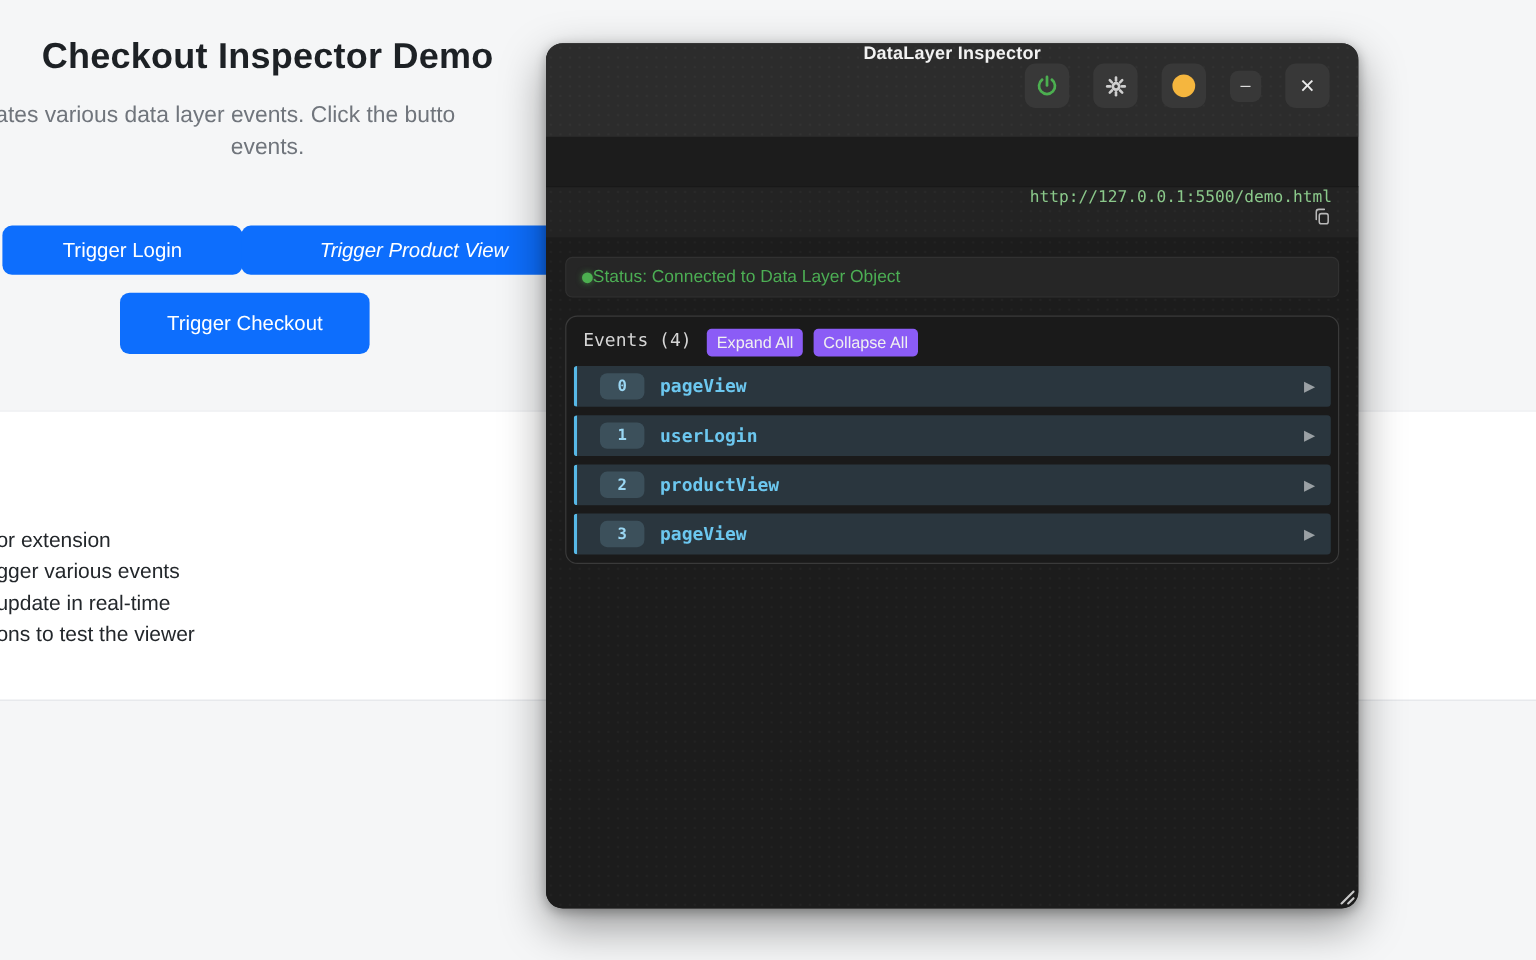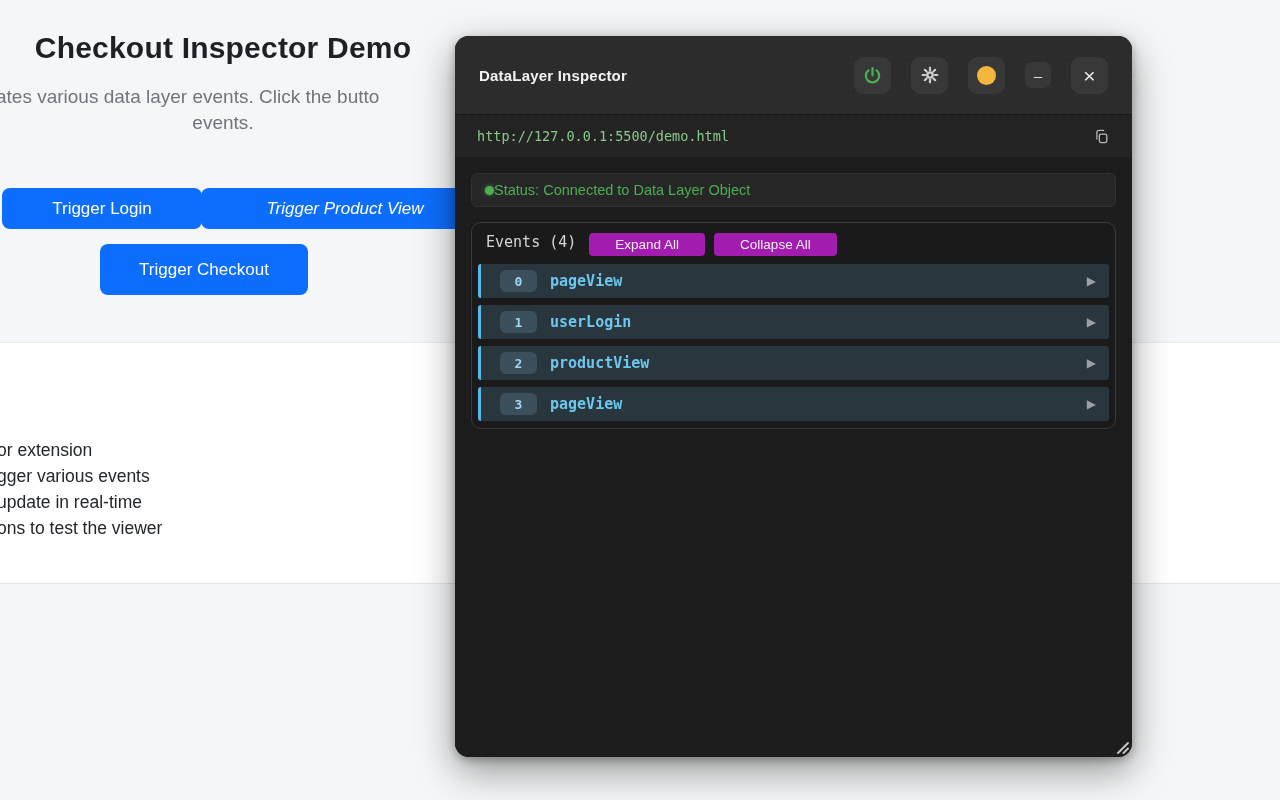--- a/index.html
+++ b/index.html
@@ -30,53 +30,53 @@
   .instr{position:absolute;left:-3px;font-size:17.5px;color:#23272b;white-space:nowrap;}
   .instr-0{top:440px;} .instr-1{top:466px;} .instr-2{top:492px;} .instr-3{top:518px;}
 
   
   .panel{
     position:absolute;left:455px;top:36px;width:677px;height:721px;
     background:#1c1c1c;border-radius:14px;overflow:hidden;
     display:flex;flex-direction:column;
     box-shadow:0 14px 38px rgba(0,0,0,.40), 0 3px 10px rgba(0,0,0,.28);
   }
-  .dots{background-image:radial-gradient(rgba(255,255,255,.028) 1px, transparent 1.3px);background-size:8px 8px;}
+  .dots{background-image:radial-gradient(rgba(255,255,255,.028) 1px, transparent 1.3px);background-size:8px 8px;flex-direction:column;}
   .p-header{
     height:78px;flex:0 0 78px;background-color:#2c2c2c;
     display:flex;align-items:center;padding:0 24px;
   }
   .p-title{font-size:15px;font-weight:bold;color:#f2f2f2;letter-spacing:.2px;}
   .hdr-buttons{margin-left:auto;display:flex;align-items:center;gap:20px;}
   .hbtn{
     width:37px;height:37px;border-radius:9px;background:#383838;border:none;cursor:pointer;
     display:flex;align-items:center;justify-content:center;padding:0;
   }
   .hbtn-min{width:26px;height:26px;border-radius:7px;color:#dddddd;font-size:15px;line-height:1;}
   .hbtn-close{color:#ececec;font-size:21px;line-height:1;}
   .theme-dot{width:19px;height:19px;border-radius:50%;background:#f5b63e;}
   .p-url{
     height:42px;flex:0 0 42px;background-color:#232323;border-top:1px solid #181818;
-    display:flex;align-items:center;padding:0 22px;
+    display:flex;align-items:flex-end;padding:0 22px;margin-top:41px;
   }
   .url-text{font-family:"DejaVu Sans Mono", monospace;font-size:13.5px;color:#8bc98b;}
   .copy-btn{margin-left:auto;background:none;border:none;cursor:pointer;padding:0;display:flex;}
   .p-body{flex:1;background-color:#1c1c1c;padding:16px;position:relative;}
   .status-row{
     height:34px;background:#262626;border:1px solid #313131;border-radius:6px;
     display:flex;align-items:center;gap:0;padding:0 13px;box-sizing:border-box;margin-bottom:15px;
   }
   .status-dot{width:9px;height:9px;border-radius:50%;background:#4caf50;box-shadow:0 0 5px rgba(76,175,80,.65);}
   .status-text{font-size:14.5px;color:#4cae54;}
   .events-box{border:1px solid #3a3a3a;border-radius:10px;background:#1a1a1a;}
   .events-header{display:flex;align-items:flex-start;gap:9px;padding:10px 12px 8px 14px;}
   .events-title{font-family:"DejaVu Sans Mono", monospace;font-size:15px;color:#d6d6d6;margin-right:4px;}
   .ev-btn{
-    background:#a21caf;color:#f0f0f0;border:none;border-radius:4px;cursor:pointer;
-    font-family:"Liberation Sans", sans-serif;font-size:13.5px;padding:4px 26px;
+    background:#8b5cf6;color:#f0f0f0;border:none;border-radius:4px;cursor:pointer;
+    font-family:"Liberation Sans", sans-serif;font-size:13.5px;padding:4px 8px;
   }
   .rows{padding:0 6px 7px 6px;}
   .event-row{
     height:34px;display:flex;align-items:center;cursor:pointer;
     background:#2a363e;border-left:3px solid #57b8e6;border-radius:3px;margin-bottom:7px;
   }
   .event-row:last-child{margin-bottom:0;}
   .ev-index{
     margin-left:19px;width:37px;height:22px;border-radius:6px;background:#3c505b;
     display:flex;align-items:center;justify-content:center;

